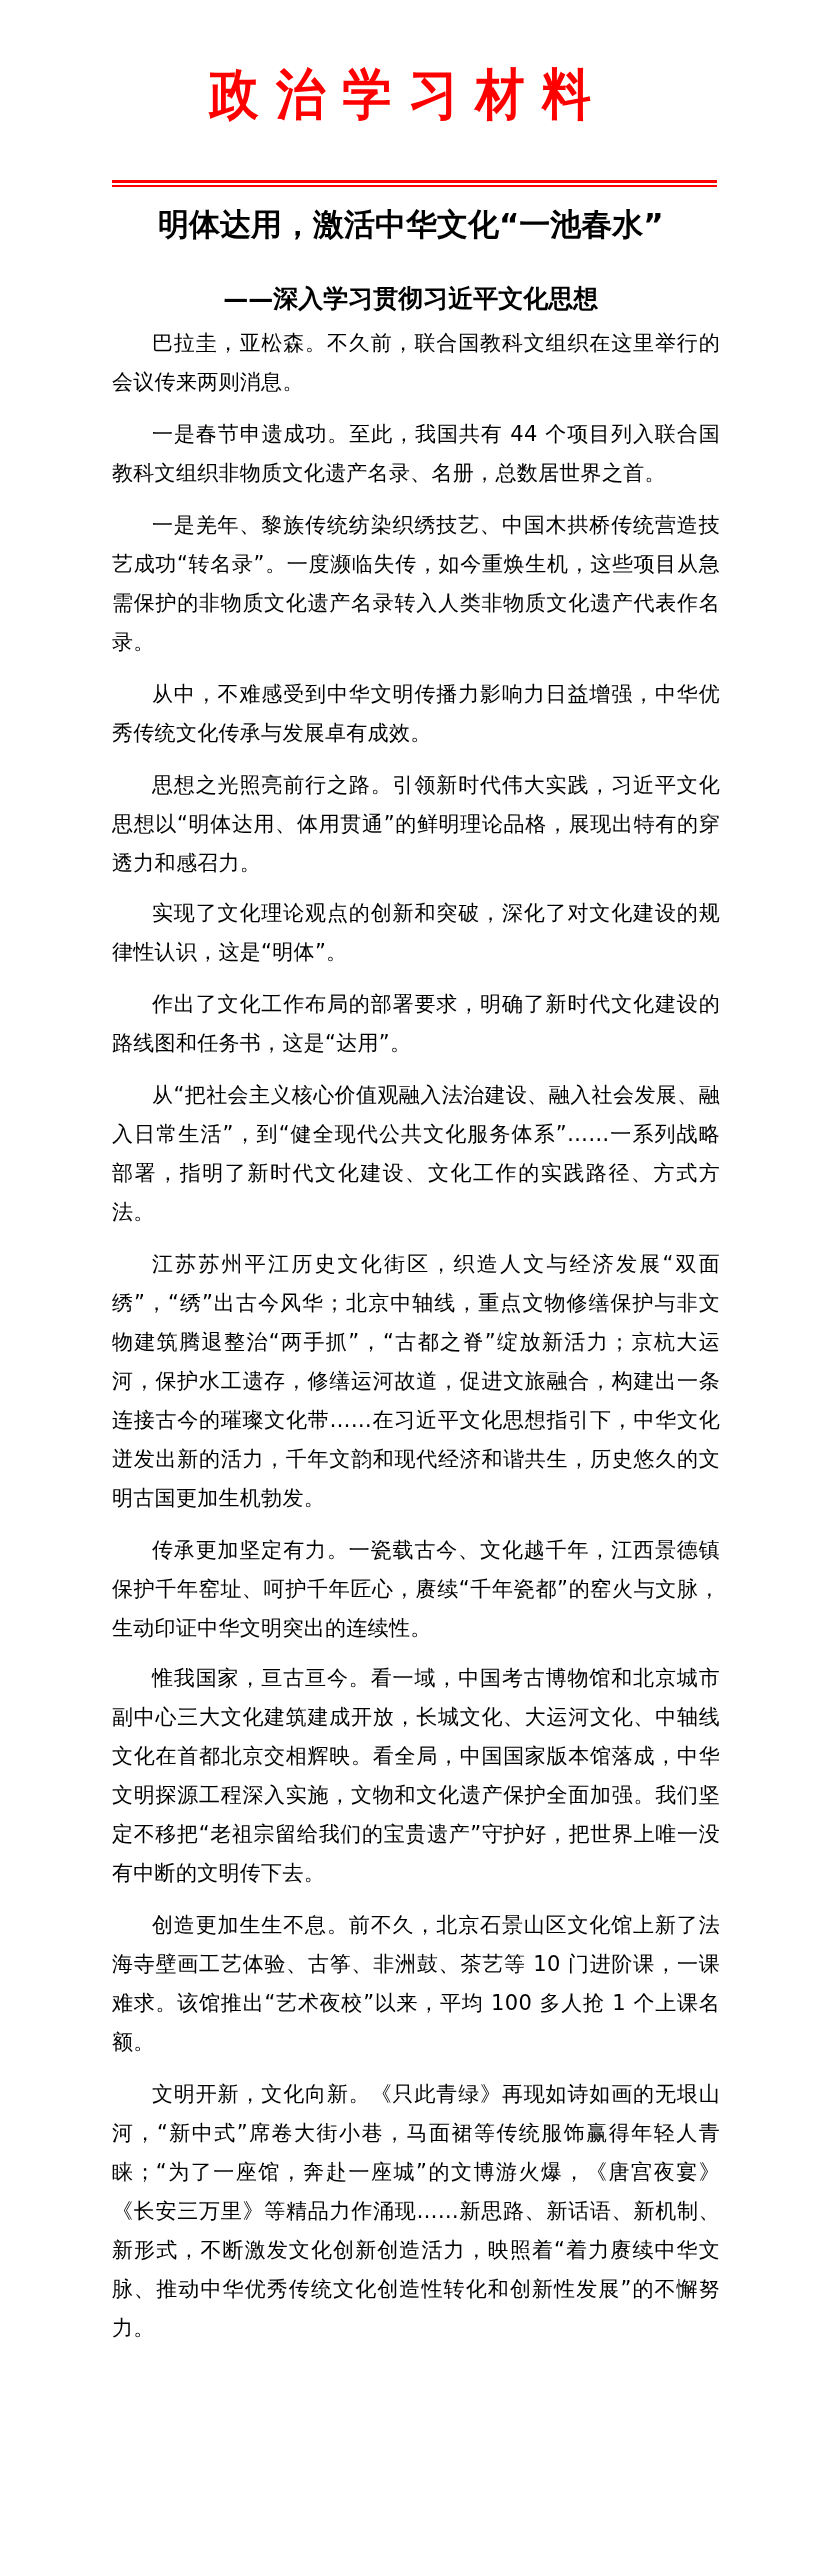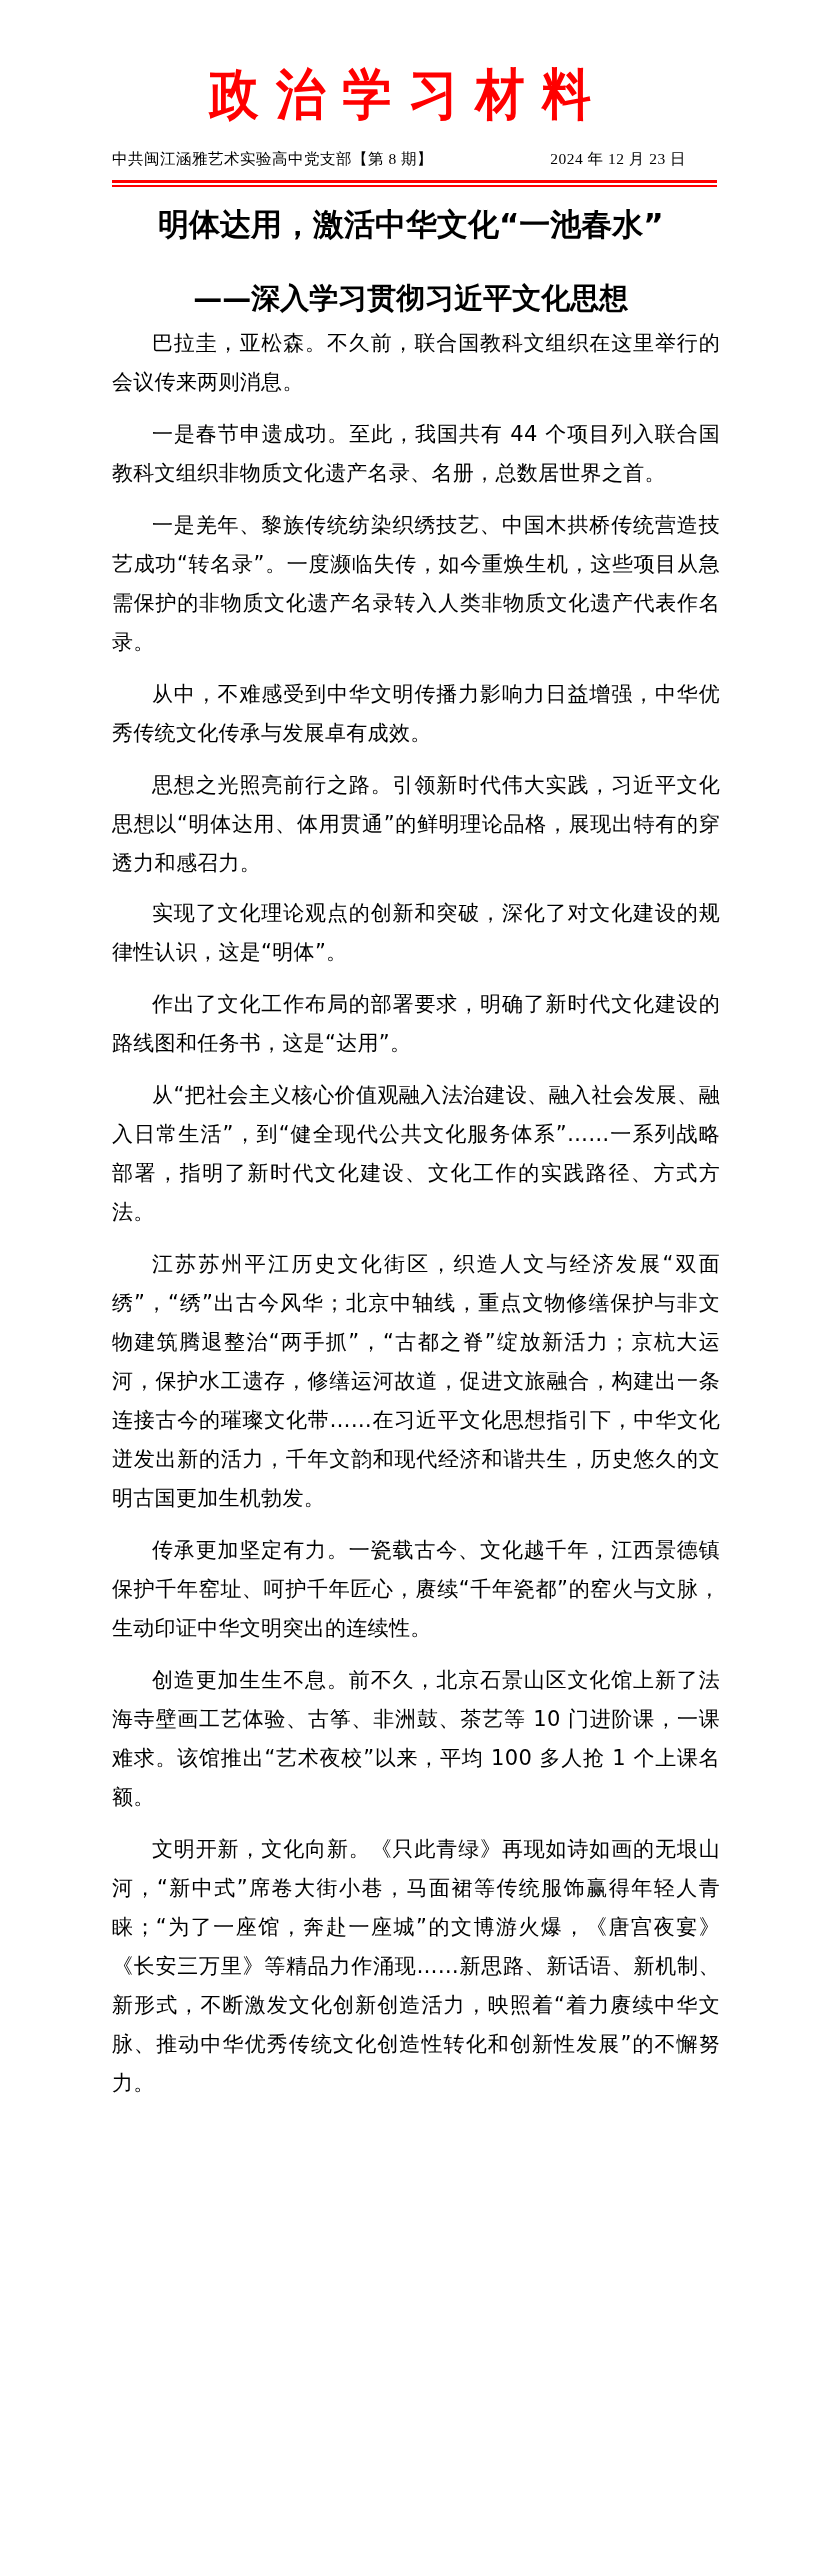--- a/index.html
+++ b/index.html
@@ -21,21 +21,21 @@
   .rule-thick { position: absolute; left: 112px; top: 180px; width: 605px; height: 3.1px; background: #ff0000; }
   .rule-thin { position: absolute; left: 112px; top: 185px; width: 605px; height: 1.5px; background: #ff0000; }
   .article {
     position: absolute; left: 112px; top: 204px; width: 608px;
   }
   .title {
     text-align: center; font-family: "DejaVu Sans", sans-serif; font-weight: bold;
     font-size: 31px; line-height: 41px; margin: 0 0 0 -10.3px; letter-spacing: 0px;
   }
   .subtitle {
-    text-align: center; font-family: "DejaVu Sans", sans-serif; font-size: 29px;
+    text-align: center; font-family: "DejaVu Sans", sans-serif; font-size: 25px;
     line-height: 31px; margin: 38px 0 0 -10.3px;
   }
   .lead {
     font-family: "DejaVu Serif", serif; font-size: 17px; line-height: 38px;
     text-indent: 34px; margin: 23px 0 0 0; letter-spacing: 1.5px; text-align: justify;
   }
   .para {
     font-family: "DejaVu Sans", sans-serif; font-size: 21px; line-height: 39px;
     text-indent: 40px; margin: 0; text-align: justify; letter-spacing: 0.3px;
   }
@@ -43,41 +43,38 @@
   .para.small-gap { margin-top: 11px; }
   .para:first-of-type { margin-top: 5.2px; }
 </style>
 </head>
 <body>
 
 <div class="page">
 
   <div class="masthead">政治学习材料</div>
 
-  <div class="issue-row">
-    <span class="org">中共闽江涵雅艺术实验高中党支部【第 8 期】</span>
-    <span class="date">2024 年 12 月 23 日</span>
-  </div>
 
   <div class="rule-thick"></div>
   <div class="rule-thin"></div>
 
   <div class="article">
     <h1 class="title">明体达用，激活中华文化“一池春水”</h1>
     <h2 class="subtitle">——深入学习贯彻习近平文化思想</h2>
 
     <p class="para" style="margin-top:10.3px">巴拉圭，亚松森。不久前，联合国教科文组织在这里举行的会议传来两则消息。</p>
     <p class="para gap">一是春节申遗成功。至此，我国共有 44 个项目列入联合国教科文组织非物质文化遗产名录、名册，总数居世界之首。</p>
     <p class="para gap">一是羌年、黎族传统纺染织绣技艺、中国木拱桥传统营造技艺成功“转名录”。一度濒临失传，如今重焕生机，这些项目从急需保护的非物质文化遗产名录转入人类非物质文化遗产代表作名录。</p>
     <p class="para gap">从中，不难感受到中华文明传播力影响力日益增强，中华优秀传统文化传承与发展卓有成效。</p>
     <p class="para gap">思想之光照亮前行之路。引领新时代伟大实践，习近平文化思想以“明体达用、体用贯通”的鲜明理论品格，展现出特有的穿透力和感召力。</p>
     <p class="para small-gap">实现了文化理论观点的创新和突破，深化了对文化建设的规律性认识，这是“明体”。</p>
     <p class="para gap">作出了文化工作布局的部署要求，明确了新时代文化建设的路线图和任务书，这是“达用”。</p>
     <p class="para gap">从“把社会主义核心价值观融入法治建设、融入社会发展、融入日常生活”，到“健全现代公共文化服务体系”……一系列战略部署，指明了新时代文化建设、文化工作的实践路径、方式方法。</p>
     <p class="para gap">江苏苏州平江历史文化街区，织造人文与经济发展“双面绣”，“绣”出古今风华；北京中轴线，重点文物修缮保护与非文物建筑腾退整治“两手抓”，“古都之脊”绽放新活力；京杭大运河，保护水工遗存，修缮运河故道，促进文旅融合，构建出一条连接古今的璀璨文化带……在习近平文化思想指引下，中华文化迸发出新的活力，千年文韵和现代经济和谐共生，历史悠久的文明古国更加生机勃发。</p>
     <p class="para gap">传承更加坚定有力。一瓷载古今、文化越千年，江西景德镇保护千年窑址、呵护千年匠心，赓续“千年瓷都”的窑火与文脉，生动印证中华文明突出的连续性。</p>
+    <p class="para small-gap">惟我国家，亘古亘今。看一域，中国考古博物馆和北京城市副中心三大文化建筑建成开放，长城文化、大运河文化、中轴线文化在首都北京交相辉映。看全局，中国国家版本馆落成，中华文明探源工程深入实施，文物和文化遗产保护全面加强。我们坚定不移把“老祖宗留给我们的宝贵遗产”守护好，把世界上唯一没有中断的文明传下去。</p>
     <p class="para gap">创造更加生生不息。前不久，北京石景山区文化馆上新了法海寺壁画工艺体验、古筝、非洲鼓、茶艺等 10 门进阶课，一课难求。该馆推出“艺术夜校”以来，平均 100 多人抢 1 个上课名额。</p>
     <p class="para gap">文明开新，文化向新。《只此青绿》再现如诗如画的无垠山河，“新中式”席卷大街小巷，马面裙等传统服饰赢得年轻人青睐；“为了一座馆，奔赴一座城”的文博游火爆，《唐宫夜宴》《长安三万里》等精品力作涌现……新思路、新话语、新机制、新形式，不断激发文化创新创造活力，映照着“着力赓续中华文脉、推动中华优秀传统文化创造性转化和创新性发展”的不懈努力。</p>
 
   </div>
 
 </div>
 
 
 </body></html>

